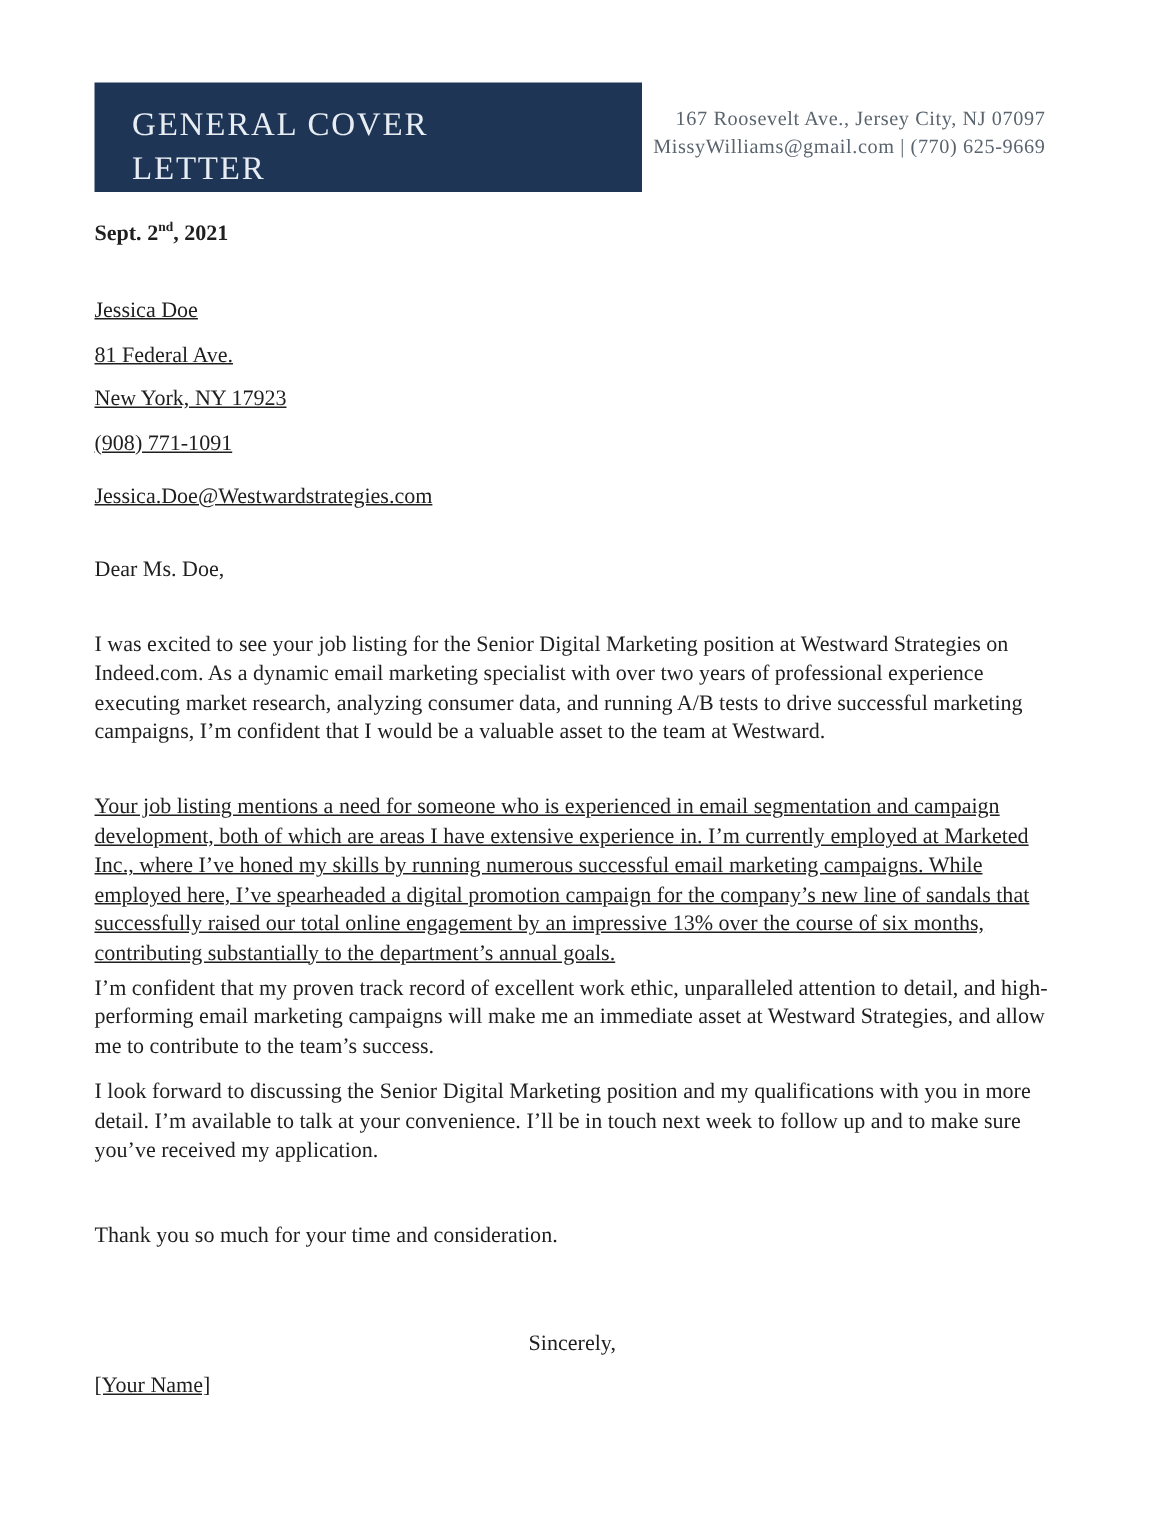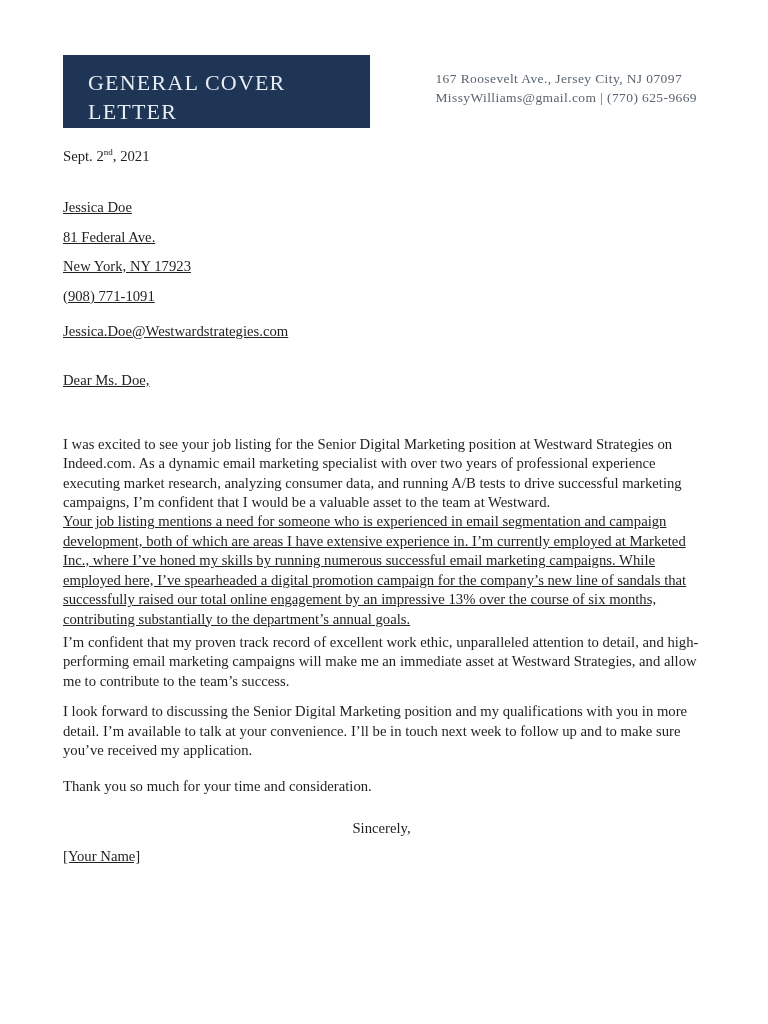--- a/index.html
+++ b/index.html
@@ -24,60 +24,60 @@
     background: var(--page-bg);
     padding-top: 55px;
   }
   .header-row {
     display: flex;
     justify-content: space-between;
     align-items: flex-start;
     margin: 0 71px 19px 63px;
   }
   .banner {
-    width: 307px;
+    width: 365px;
     min-height: 73px;
     background: var(--banner-bg);
     padding: 13px 20px 0 25px;
   }
   .banner-title {
     color: var(--banner-text);
     font-size: 22px;
     line-height: 29px;
     letter-spacing: 1.2px;
     font-weight: 400;
     max-width: 225px;
   }
   .contact {
-    text-align: left;
+    text-align: right;
     padding-top: 14px;
     color: var(--contact-text);
     font-size: 13.5px;
     line-height: 19px;
     letter-spacing: 0.4px;
   }
   .content {
     margin: 0 68px 0 63px;
     font-size: 14.7px;
     line-height: 19.4px;
   }
-  .date-line { margin-bottom: 32px; }
+  .date-line { margin-bottom: 32px; font-weight: bold; }
   .date-line sup {
     font-size: 9px;
     vertical-align: super;
     line-height: 0;
   }
   .recipient-line { margin-bottom: 10px; text-decoration: underline; }
   .recipient-line.last { margin-bottom: 30px; margin-top: 16px; }
-  .salutation { margin-bottom: 44px; text-decoration: underline; }
-  .para-1 { }
+  .salutation { margin-bottom: 30px; }
+  .para-1 { margin-bottom: 31px; }
   .para-2 { margin-bottom: 4px; text-decoration: underline; }
   .para-3 { margin-bottom: 11px; }
-  .para-4 { margin-bottom: 17px; }
-  .thanks { margin-bottom: 22px; }
+  .para-4 { margin-bottom: 38px; }
+  .thanks { margin-bottom: 52px; }
   .closing { margin-bottom: 9px; text-align: center; }
   .signature { margin-bottom: 0; text-decoration: underline; }
 </style>
 </head>
 <body>
 
 <div class="page">
 
   <div class="header-row">
     <div class="banner">

